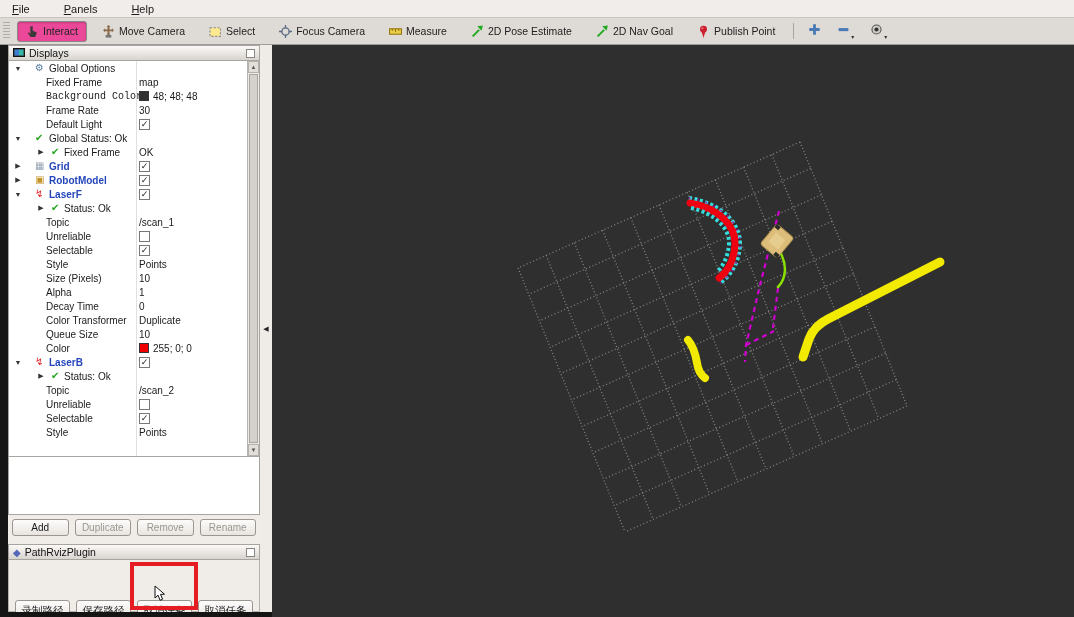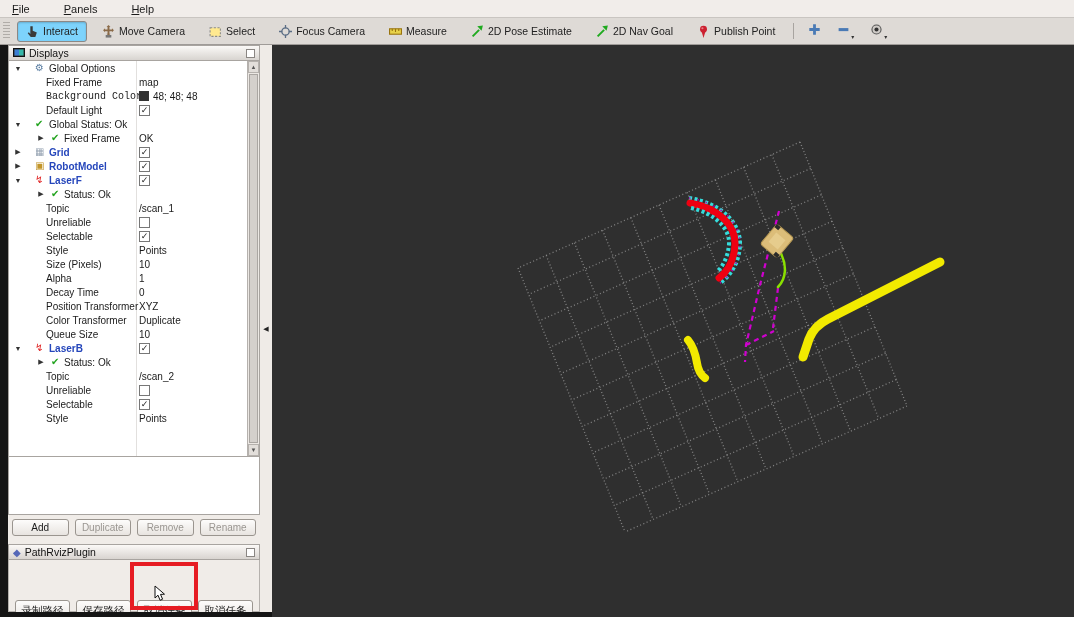--- a/index.html
+++ b/index.html
@@ -16,21 +16,21 @@
   .menu-item { display:inline-block; font-size:11px; padding:1px 8px; cursor:default; }
   .menu-item::first-letter { text-decoration:underline; }
   
   .toolbar { position:absolute; left:0; top:18px; width:1074px; height:27px;
     background:#dedad6; border-bottom:1px solid #9f9b98; display:flex; align-items:center; }
   .grip { width:7px; height:18px; margin:0 4px 0 3px;
     background:repeating-linear-gradient(to bottom,#b0aca8 0 1px,transparent 1px 3px);
     border-left:2px solid transparent; border-right:2px solid transparent; }
   .toolbtn { display:flex; align-items:center; gap:4px; font-size:10.5px; color:#222;
     padding:3px 8px; margin:0 3px; border:1px solid transparent; border-radius:3px; white-space:nowrap; }
-  .toolbtn.active { background:#7dd3fc; border-color:#8c8885;
+  .toolbtn.active { background:#ec4899; border-color:#8c8885;
     box-shadow:inset 0 1px 2px rgba(0,0,0,.18); }
   .toolbtn svg { display:block; }
   .tool-sep { width:1px; height:16px; background:#a8a4a0; margin:0 6px; }
   .mini-tool { display:flex; align-items:flex-end; padding:3px 6px; margin:0 2px; }
   .mini-tool .caret { font-size:6px; color:#333; line-height:6px; margin-left:1px; }
   
   .panel-col { position:absolute; left:8px; top:45px; width:252px; }
   .panel-header { height:16px; background:linear-gradient(#fbf9f7,#d8d4d0);
     border:1px solid #a8a4a0; display:flex; align-items:center; padding:0 4px; gap:4px;
     font-size:10.5px; color:#111; }
@@ -210,20 +210,26 @@
           </span>
         </div>
         <div class="trow">
           <span class="tlabel" style="left: 37px; font-family: Liberation Mono, monospace;">Background Color</span>
           <span class="tval">
             <span class="swatch" style="background: rgb(48, 48, 48);"></span>
             <span>48; 48; 48</span>
           </span>
         </div>
         <div class="trow">
+          <span class="tlabel" style="left: 37px;">Frame Rate</span>
+          <span class="tval">
+            <span>30</span>
+          </span>
+        </div>
+        <div class="trow">
           <span class="tlabel" style="left: 37px;">Default Light</span>
           <span class="tval">
             <span class="cbx">✓</span>
           </span>
         </div>
         <div class="trow">
           <span class="exp" style="left: 5px;">▼</span>
           <span class="ticon" style="left: 26px; color: rgb(35, 164, 31);">✔</span>
           <span class="tlabel" style="left: 40px;">Global Status: Ok</span>
           <span class="tval"></span>
@@ -302,35 +308,36 @@
             <span>1</span>
           </span>
         </div>
         <div class="trow">
           <span class="tlabel" style="left: 37px;">Decay Time</span>
           <span class="tval">
             <span>0</span>
           </span>
         </div>
         <div class="trow">
-          <span class="tlabel" style="left: 37px;">Position Transformer</span>
-          <span class="tval">
-            <span>XYZ</span>
-          </span>
-        </div>
-        <div class="trow">
           <span class="tlabel" style="left: 37px;">Color Transformer</span>
           <span class="tval">
             <span>Duplicate</span>
           </span>
         </div>
         <div class="trow">
           <span class="tlabel" style="left: 37px;">Queue Size</span>
           <span class="tval">
             <span>10</span>
+          </span>
+        </div>
+        <div class="trow">
+          <span class="tlabel" style="left: 37px;">Color</span>
+          <span class="tval">
+            <span class="swatch" style="background: rgb(238, 0, 0);"></span>
+            <span>255; 0; 0</span>
           </span>
         </div>
         <div class="trow">
           <span class="exp" style="left: 5px;">▼</span>
           <span class="ticon" style="left: 26px; color: rgb(224, 35, 35);">↯</span>
           <span class="tlabel blue" style="left: 40px;">LaserB</span>
           <span class="tval">
             <span class="cbx">✓</span>
           </span>
         </div>

